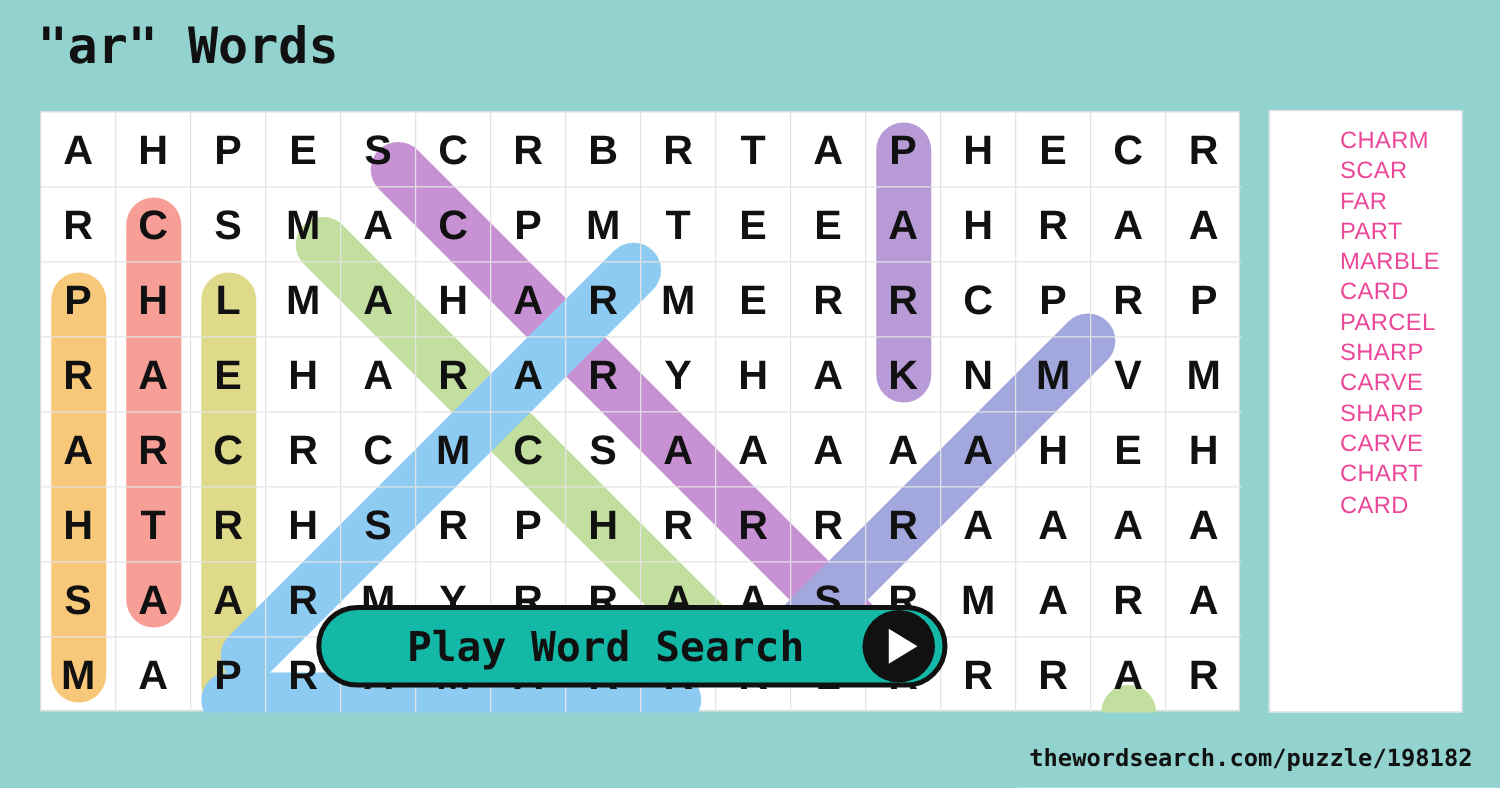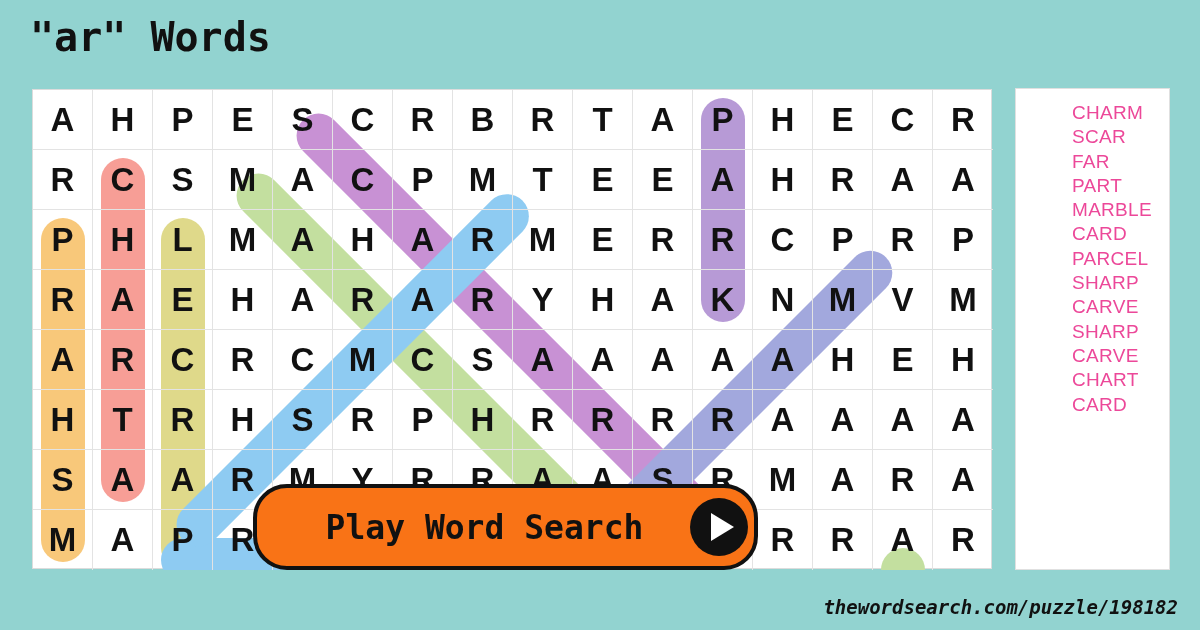--- a/index.html
+++ b/index.html
@@ -63,22 +63,22 @@
   }
   .word {
     font-family:"Liberation Sans", sans-serif;
     font-size:19px; color:#ec4899; letter-spacing:.3px;
     line-height:24.3px; height:24.3px;margin-left:44px;
   }
 
   
   #play-btn {
     position:absolute; left:253px; top:484px;
-    width:505px; height:86px;
-    background:#f97316;
+    width:505px; height:66px;
+    background:#14b8a6;
     border:4px solid #111;
     border-radius:34px;
     display:flex; align-items:center; z-index:20;
     cursor:pointer;
   }
   #play-label {
     flex:1; text-align:center;
     font-family:"DejaVu Sans Mono", monospace;
     font-size:33px; font-weight:700; color:#111;
     padding-left:22px; white-space:nowrap;
@@ -96,21 +96,20 @@
     border-bottom:14px solid transparent;
     margin-left:7px;
   }
 
   
   #footer-url {
     position:absolute; right:22px; bottom:12px;
     font-family:"DejaVu Sans Mono", monospace;
     font-size:19px; font-weight:700; color:#111;
     white-space:nowrap;
-    font-style:italic;
   }
 </style>
 </head>
 <body>
 
 <div id="page">
 
   <div id="title">"ar" Words</div>
 
   <div id="grid-wrap">

